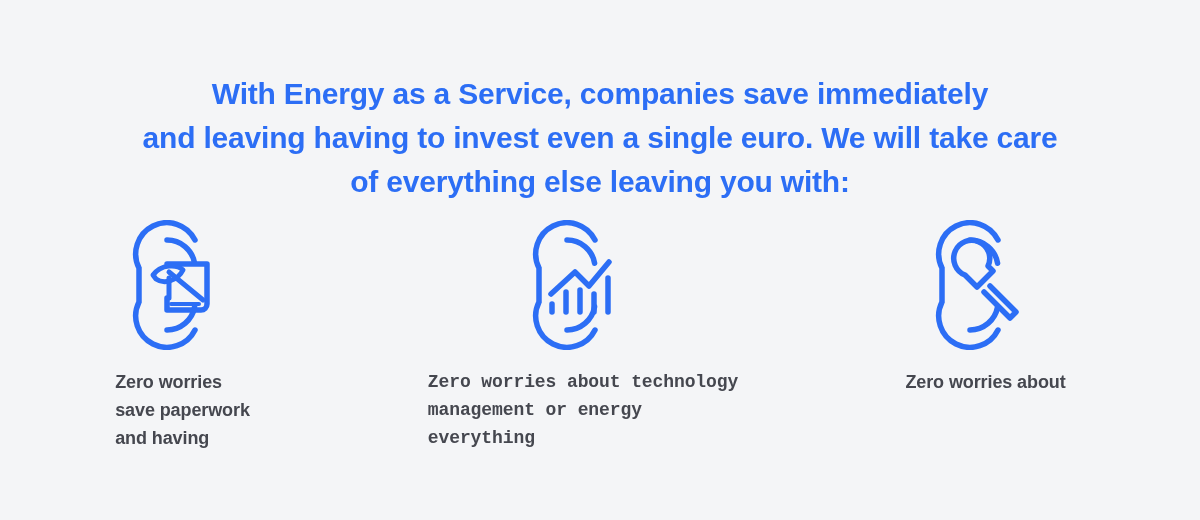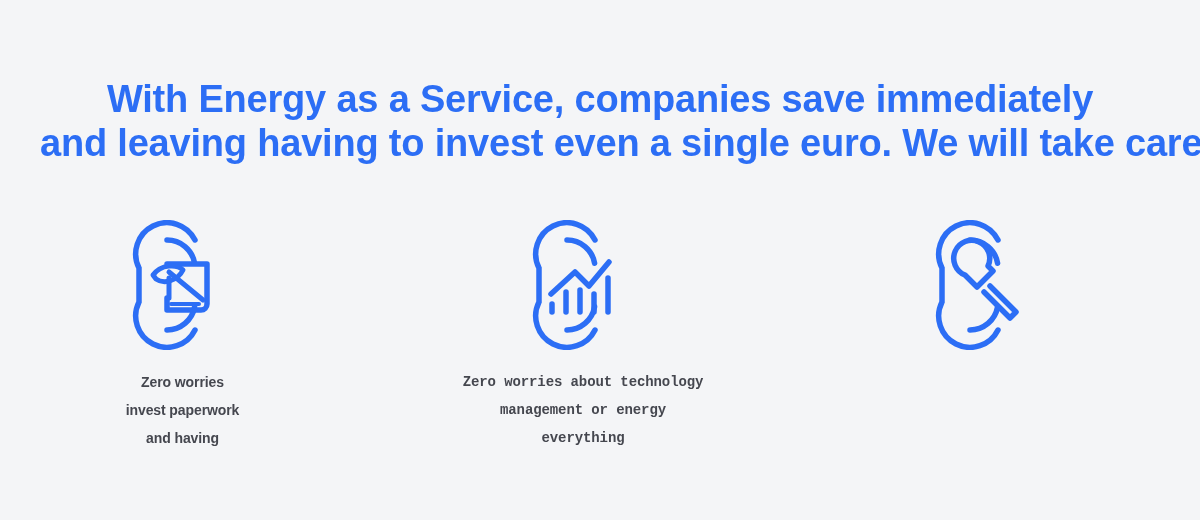--- a/index.html
+++ b/index.html
@@ -22,21 +22,21 @@
   }
 
   
   .headline {
     position: absolute;
     left: 0;
     top: 52px;
     width: 1200px;
     text-align: center;
     color: #2c6ef5;
-    font-size: 38px;
+    font-size: 30px;
     font-weight: 700;
     line-height: 44px;
     letter-spacing: -0.2px;
     padding: 0 40px;
     box-sizing: border-box;
   }
   .headline-line { display: block; white-space: nowrap; }
 
   
   .cards {
@@ -61,37 +61,38 @@
   .icon-wrap {
     width: 120px;
     height: 130px;
     position: relative;
     display: block;
   }
   .icon-wrap svg { display: block; }
 
   .caption {
     margin-top: 18px;
-    text-align: center;
+    text-align: left;
     color: #45474f;
-    font-size: 14px;
+    font-size: 18px;
     font-weight: 700;
     line-height: 28px;
     letter-spacing: -0.1px;
   }
   .caption-line { display: block; white-space: nowrap; }
 </style>
 </head>
 <body>
 
 <div id="page-root">
 
   <h1 class="headline">
     <span class="headline-line">With Energy as a Service, companies save immediately</span>
     <span class="headline-line">and leaving having to invest even a single euro. We will take care</span>
+    <span class="headline-line">of everything else leaving you with:</span>
   </h1>
 
   <div class="cards">
 
     <div class="card card-1">
       <div class="icon-wrap">
         <svg width="120" height="130" viewBox="0 0 120 130" fill="none" xmlns="http://www.w3.org/2000/svg">
 
           <path d="M72 20 A28 28 0 0 0 16 48 L16 82 A28 28 0 0 0 72 110" stroke="#2c6ef5" stroke-width="5.5" fill="none" stroke-linecap="round"></path>
 
@@ -105,21 +106,21 @@
 
           <path d="M46 52 L80 80" stroke="#2c6ef5" stroke-width="5" stroke-linecap="round"></path>
 
           <path d="M30 55 C38 44 54 44 60 50 C54 62 40 64 33 59 Z" stroke="#2c6ef5" stroke-width="5" fill="none" stroke-linejoin="round"></path>
 
           <path d="M46 58 L46 78" stroke="#2c6ef5" stroke-width="5" stroke-linecap="round"></path>
         </svg>
       </div>
       <div class="caption">
         <span class="caption-line">Zero worries</span>
-        <span class="caption-line">invest paperwork</span>
+        <span class="caption-line">save paperwork</span>
         <span class="caption-line">and having</span>
       </div>
     </div>
 
     <div class="card card-2">
       <div class="icon-wrap">
         <svg width="120" height="130" viewBox="0 0 120 130" fill="none" xmlns="http://www.w3.org/2000/svg">
           <path d="M72 20 A28 28 0 0 0 16 48 L16 82 A28 28 0 0 0 72 110" stroke="#2c6ef5" stroke-width="5.5" fill="none" stroke-linecap="round"></path>
           <path d="M44 20 A28 28 0 0 1 71.6 43.2" stroke="#2c6ef5" stroke-width="5.5" fill="none" stroke-linecap="round"></path>
           <path d="M71.6 86.8 A28 28 0 0 1 44 110" stroke="#2c6ef5" stroke-width="5.5" fill="none" stroke-linecap="round"></path>
@@ -146,17 +147,18 @@
           <path d="M72 20 A28 28 0 0 0 16 48 L16 82 A28 28 0 0 0 72 110" stroke="#2c6ef5" stroke-width="5.5" fill="none" stroke-linecap="round"></path>
           <path d="M44 20 A28 28 0 0 1 71.6 43.2" stroke="#2c6ef5" stroke-width="5.5" fill="none" stroke-linecap="round"></path>
           <path d="M71.6 86.8 A28 28 0 0 1 44 110" stroke="#2c6ef5" stroke-width="5.5" fill="none" stroke-linecap="round"></path>
 
           <path d="M62 46 A18 18 0 1 0 39 55 L51 67 L67 51 Z" stroke="#2c6ef5" stroke-width="5.5" fill="none" stroke-linejoin="round" stroke-linecap="round"></path>
 
           <path d="M64 66 L90 92 L84 98 L58 72" stroke="#2c6ef5" stroke-width="5.5" fill="none" stroke-linejoin="round" stroke-linecap="round"></path>
         </svg>
       </div>
       <div class="caption">
+        <span class="caption-line">Zero worries about</span>
       </div>
     </div>
 
   </div>
 </div>
 
 </body></html>

